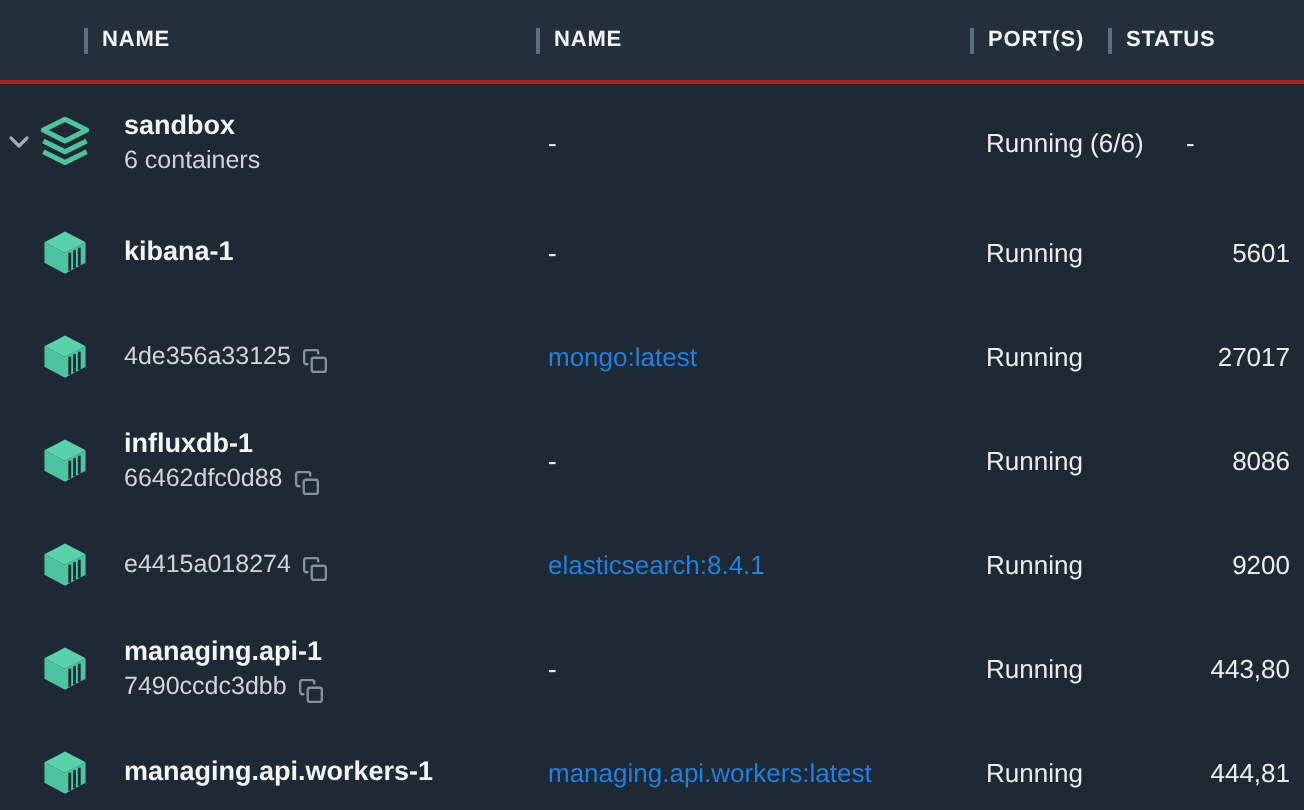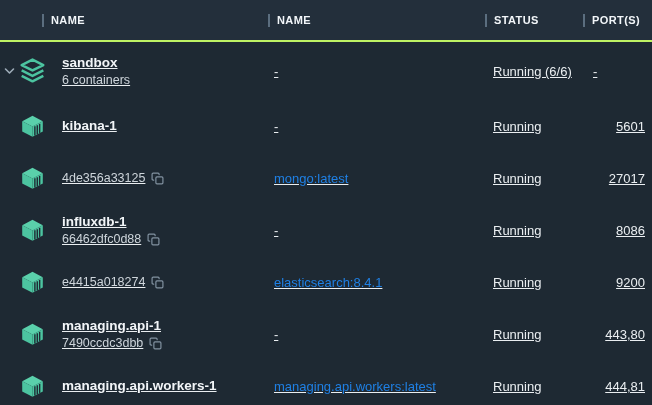--- a/index.html
+++ b/index.html
@@ -9,46 +9,46 @@
     width: 652px; height: 405px;
     overflow: hidden;
     background: #1e2933;
     font-family: "Liberation Sans", "DejaVu Sans", sans-serif;
     color: #eaeef1;
   }
   
   .header {
     display: flex; align-items: center;
     height: 42px; background: #232f3b;
-    border-bottom: 2px solid #bef264;
+    border-bottom: 2px solid #b91c1c;
   }
   .hcell {
     display: flex; align-items: center; gap: 7px;
     font-size: 11px; font-weight: 700; letter-spacing: .4px;
     color: #f2f6f9; height: 100%;
   }
   .hbar { width: 2px; height: 13px; background: #5b6e7f; flex: 0 0 auto; }
   .h-name   { width: 268px; padding-left: 42px; }
   .h-image  { width: 217px; }
   .h-status { width: 98px; }
   .h-ports  { flex: 1; }
   
-  .tbody { height: 363px; overflow: hidden; text-decoration: underline; }
+  .tbody { height: 363px; overflow: hidden; }
   .row { display: flex; align-items: center; height: 52px; background: #1e2933; }
   .row.group-row { height: 58px; }
   .cell { height: 100%; display: flex; align-items: center; }
   .name-cell { width: 268px; position: relative; padding-left: 62px; }
   .chevron { display: none; position: absolute; left: 4px; top: 50%; margin-top: -5px; line-height: 0; }
   .group-row .chevron { display: block; }
   .row-icon { position: absolute; left: 19px; top: 50%; margin-top: -13px; line-height: 0; }
   .group-ic { display: none; }
   .group-row .group-ic { display: block; }
   .name-text { display: flex; flex-direction: column; justify-content: center; }
   .title { font-size: 13.5px; font-weight: 700; color: #f2f5f8; line-height: 18px; }
-  .sub { display: flex; align-items: center; gap: 6px; font-size: 12.5px; color: #ced5db; line-height: 17px; }
+  .sub { display: flex; align-items: flex-end; gap: 6px; font-size: 12.5px; color: #ced5db; line-height: 17px; }
   .copy { line-height: 0; cursor: pointer; }
   .image-cell { width: 217px; padding-left: 6px; font-size: 13px; color: #e8ecef; }
   .image-cell.link { color: #1f80e5; cursor: pointer; }
   .status-cell { width: 98px; padding-left: 8px; font-size: 13px; color: #eaeef1; }
   .ports-cell { flex: 1; font-size: 13px; color: #eaeef1; justify-content: flex-end; padding-right: 7px; }
   .ports-cell.dash { justify-content: flex-start; padding-left: 10px; }
 </style>
 </head>
 <body>
 
@@ -56,27 +56,27 @@
 
   <div class="header">
     <div class="hcell h-name">
       <span class="hbar"></span>
       <span>NAME</span>
     </div>
     <div class="hcell h-image">
       <span class="hbar"></span>
       <span>NAME</span>
     </div>
+    <div class="hcell h-ports">
+      <span class="hbar"></span>
+      <span>PORT(S)</span>
+    </div>
     <div class="hcell h-status">
       <span class="hbar"></span>
       <span>STATUS</span>
-    </div>
-    <div class="hcell h-ports">
-      <span class="hbar"></span>
-      <span>PORT(S)</span>
     </div>
   </div>
 
   <div class="tbody">
       <div class="row group-row">
     <div class="cell name-cell">
       <span class="chevron">
         <svg width="11" height="10" viewBox="0 0 11 10">
               <polyline points="1.5,3 5.5,7 9.5,3" fill="none" stroke="#9fadb9" stroke-width="1.6" stroke-linecap="round" stroke-linejoin="round"></polyline>
             </svg>

